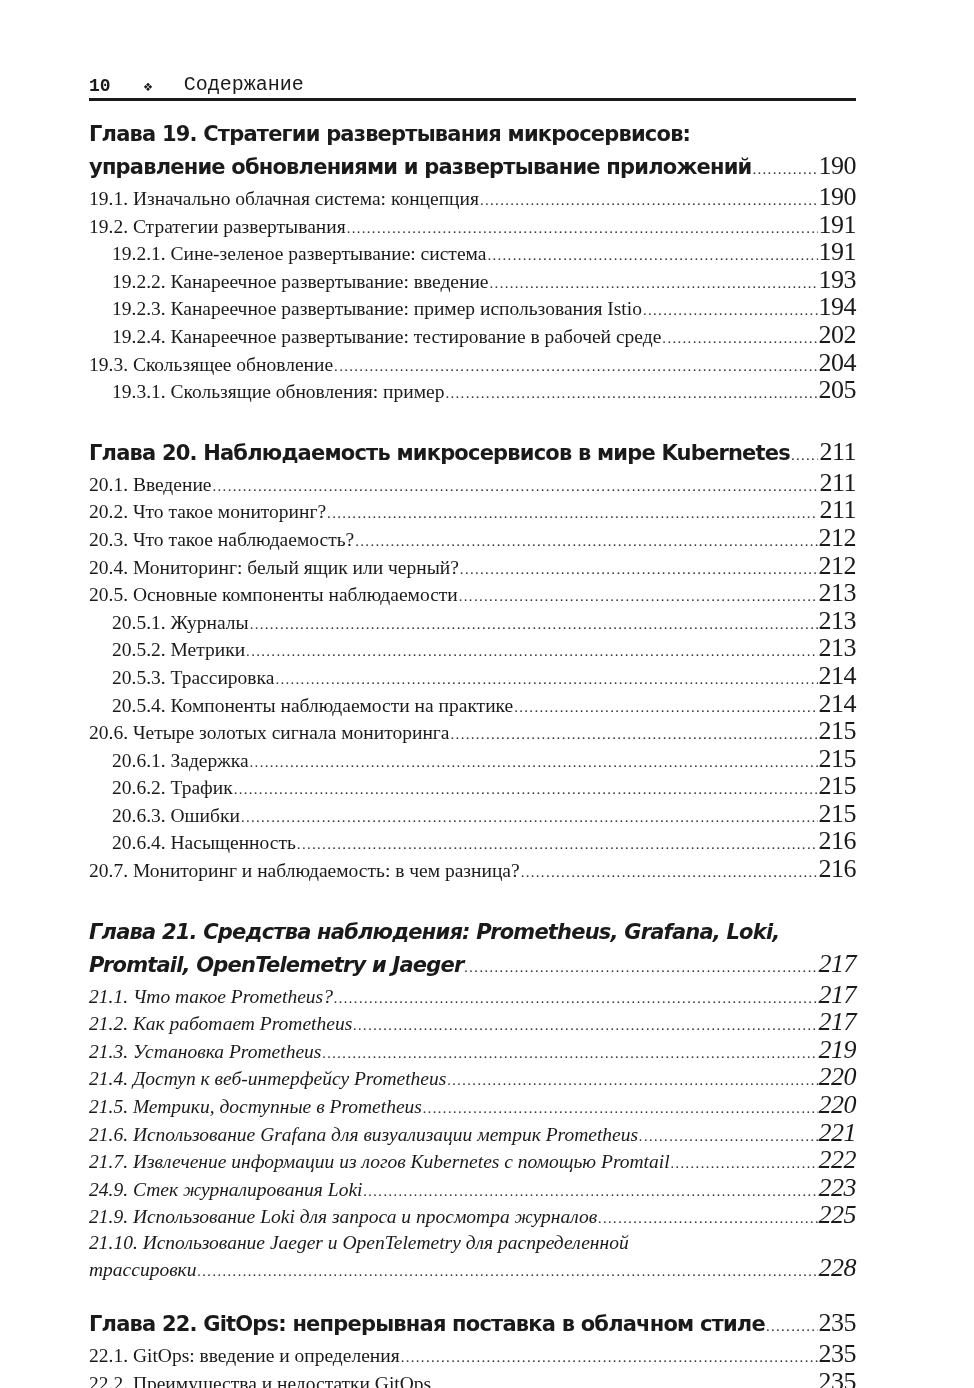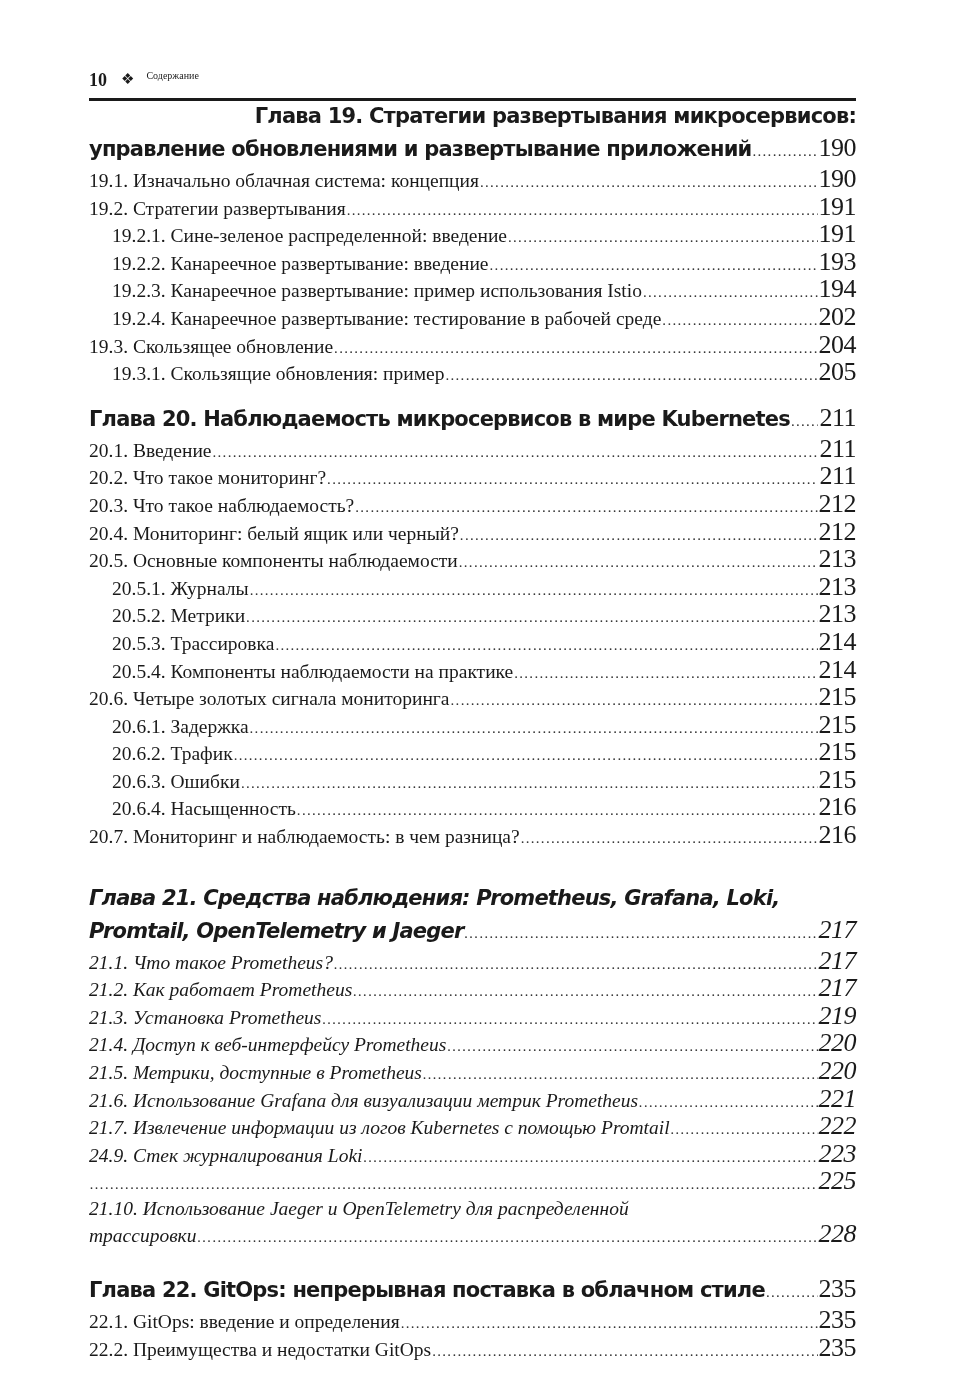--- a/index.html
+++ b/index.html
@@ -1,21 +1,21 @@
 <!DOCTYPE html>
 <html><head>
 <meta charset="utf-8">
 <style>
   html, body { margin: 0; padding: 0; background: #ffffff; }
   body { width: 974px; height: 1388px; position: relative; overflow: hidden; color: #1a1a1a; }
   .page { position: absolute; left: 89px; top: 70px; width: 767px; }
-  .running-head { display: flex; align-items: flex-start; height: 26px; font-family: Liberation Serif, serif; font-size: 17px; }
+  .running-head { display: flex; align-items: flex-end; height: 26px; font-family: Liberation Mono, monospace; font-size: 17px; gap: 19px; }
   .running-head .pnum { font-weight: bold; font-size: 18px; }
   .running-head .orn { margin: 0 12px 0 14px; font-size: 15px; }
-  .running-head .rtitle { font-size: 10px; }
+  .running-head .rtitle { font-size: 20px; }
   .rule { height: 3px; background: #1a1a1a; margin-top: 2px; }
   .toc { font-family: "Liberation Serif", serif; font-size: 19.5px; }
   .chapter { font-family: "DejaVu Sans", sans-serif; font-weight: bold; font-size: 21px; letter-spacing: -0.8px; line-height: 31px; }
   .chapter .line1 { display: block; }
   .row { display: flex; align-items: baseline; line-height: 24.6px; white-space: nowrap; }
   .row .title { flex: 0 0 auto; }
   .row .dots { flex: 1 1 auto; overflow: hidden; margin: 0 1px; font-family: "Liberation Serif", serif; font-weight: normal; font-size: 15px; letter-spacing: 1.3px; color: #333; }
   .row .dots::after { content: "............................................................................................................................................................................................................................"; }
   .row .page-num { flex: 0 0 auto; font-family: "Liberation Serif", serif; font-weight: normal; font-size: 26px; letter-spacing: -0.5px; }
   .chapter .row { line-height: 31px; }
@@ -29,21 +29,21 @@
 
 <div class="page">
   <div class="running-head">
     <span class="pnum">10</span>
     <span class="orn">❖</span>
     <span class="rtitle">Содержание</span>
   </div>
   <div class="rule"></div>
 
   <div class="toc" id="toc">
-      <div class="block" style=" text-align: right;">
+      <div class="block" style="margin-top: 18px;">
         <div class="chapter">
           <span class="line1">Глава 19. Стратегии развертывания микросервисов:</span>
           <div class="row">
             <span class="title">управление обновлениями и развертывание приложений</span>
             <span class="dots"></span>
             <span class="page-num">190</span>
           </div>
         </div>
         <div class="lvl2">
           <div class="row">
@@ -54,21 +54,21 @@
         </div>
         <div class="lvl2">
           <div class="row">
             <span class="title">19.2. Стратегии развертывания</span>
             <span class="dots"></span>
             <span class="page-num">191</span>
           </div>
         </div>
         <div class="lvl3">
           <div class="row">
-            <span class="title">19.2.1. Сине-зеленое распределенной: введение</span>
+            <span class="title">19.2.1. Сине-зеленое развертывание: система</span>
             <span class="dots"></span>
             <span class="page-num">191</span>
           </div>
         </div>
         <div class="lvl3">
           <div class="row">
             <span class="title">19.2.2. Канареечное развертывание: введение</span>
             <span class="dots"></span>
             <span class="page-num">193</span>
           </div>
@@ -95,21 +95,21 @@
           </div>
         </div>
         <div class="lvl3">
           <div class="row">
             <span class="title">19.3.1. Скользящие обновления: пример</span>
             <span class="dots"></span>
             <span class="page-num">205</span>
           </div>
         </div>
       </div>
-      <div class="block" style="margin-top: 14px; text-align: right;">
+      <div class="block" style="margin-top: 30px; text-align: right;">
         <div class="chapter">
           <div class="row">
             <span class="title">Глава 20. Наблюдаемость микросервисов в мире Kubernetes</span>
             <span class="dots"></span>
             <span class="page-num">211</span>
           </div>
         </div>
         <div class="lvl2">
           <div class="row">
             <span class="title">20.1. Введение</span>
@@ -276,20 +276,21 @@
         </div>
         <div class="lvl2">
           <div class="row">
             <span class="title">24.9. Стек журналирования Loki</span>
             <span class="dots"></span>
             <span class="page-num">223</span>
           </div>
         </div>
         <div class="lvl2">
           <div class="row">
+            <span class="title">21.9. Использование Loki для запроса и просмотра журналов</span>
             <span class="dots"></span>
             <span class="page-num">225</span>
           </div>
         </div>
         <div class="lvl2">
           <div class="wrap-line">21.10. Использование Jaeger и OpenTelemetry для распределенной</div>
           <div class="row">
             <span class="title">трассировки</span>
             <span class="dots"></span>
             <span class="page-num">228</span>

